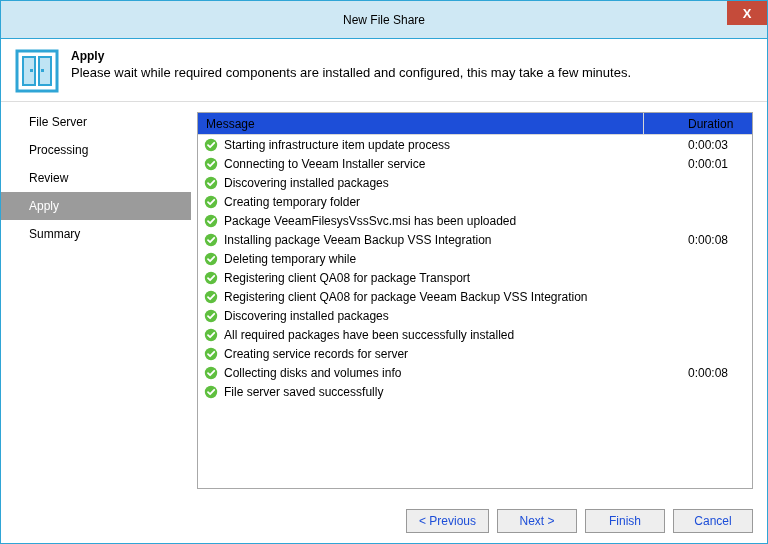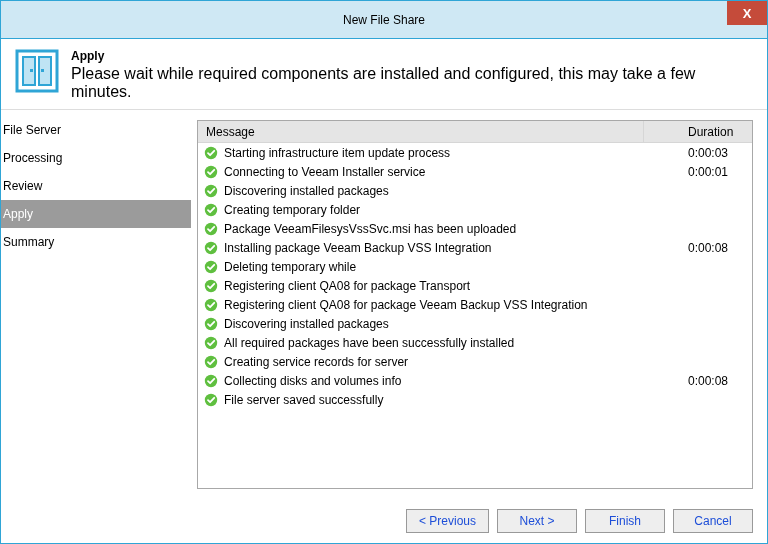--- a/index.html
+++ b/index.html
@@ -63,36 +63,36 @@
     justify-content: center;
   }
   .header-icon svg { width: 44px; height: 44px; }
   .header-text h2 {
     margin: 0 0 2px 0;
     font-size: 12px;
     font-weight: bold;
   }
   .header-text p {
     margin: 0;
-    font-size: 16px;
+    font-size: 13px;
   }
   .body {
     flex: 1;
     display: flex;
     border-top: 1px solid #ddd;
     min-height: 0;
   }
   .sidebar {
     width: 190px;
     flex: 0 0 190px;
     background: #fff;
     padding-top: 6px;
   }
   .sidebar-item {
-    padding: 7px 2px;
+    padding: 7px 28px;
     cursor: pointer;
     font-size: 12px;
   }
   .sidebar-item.active {
     background: #9b9b9b;
     color: #fff;
   }
   .main {
     flex: 1;
     padding: 10px 14px 10px 6px;
@@ -101,21 +101,21 @@
     min-height: 0;
   }
   .log-box {
     flex: 1;
     border: 1px solid #a8a8a8;
     background: #fff;
     overflow: auto;
   }
   .log-header {
     display: flex;
-    background: #e5e5e5;
+    background: #1d4ed8;
     border-bottom: 1px solid #d6d6d6;
     font-size: 12px;
     height: 22px;
     align-items: center;
     gap: 36px;
   }
   .col-msg-h {
     flex: 1;
     padding: 0 8px;
     border-right: 1px solid #d6d6d6;

